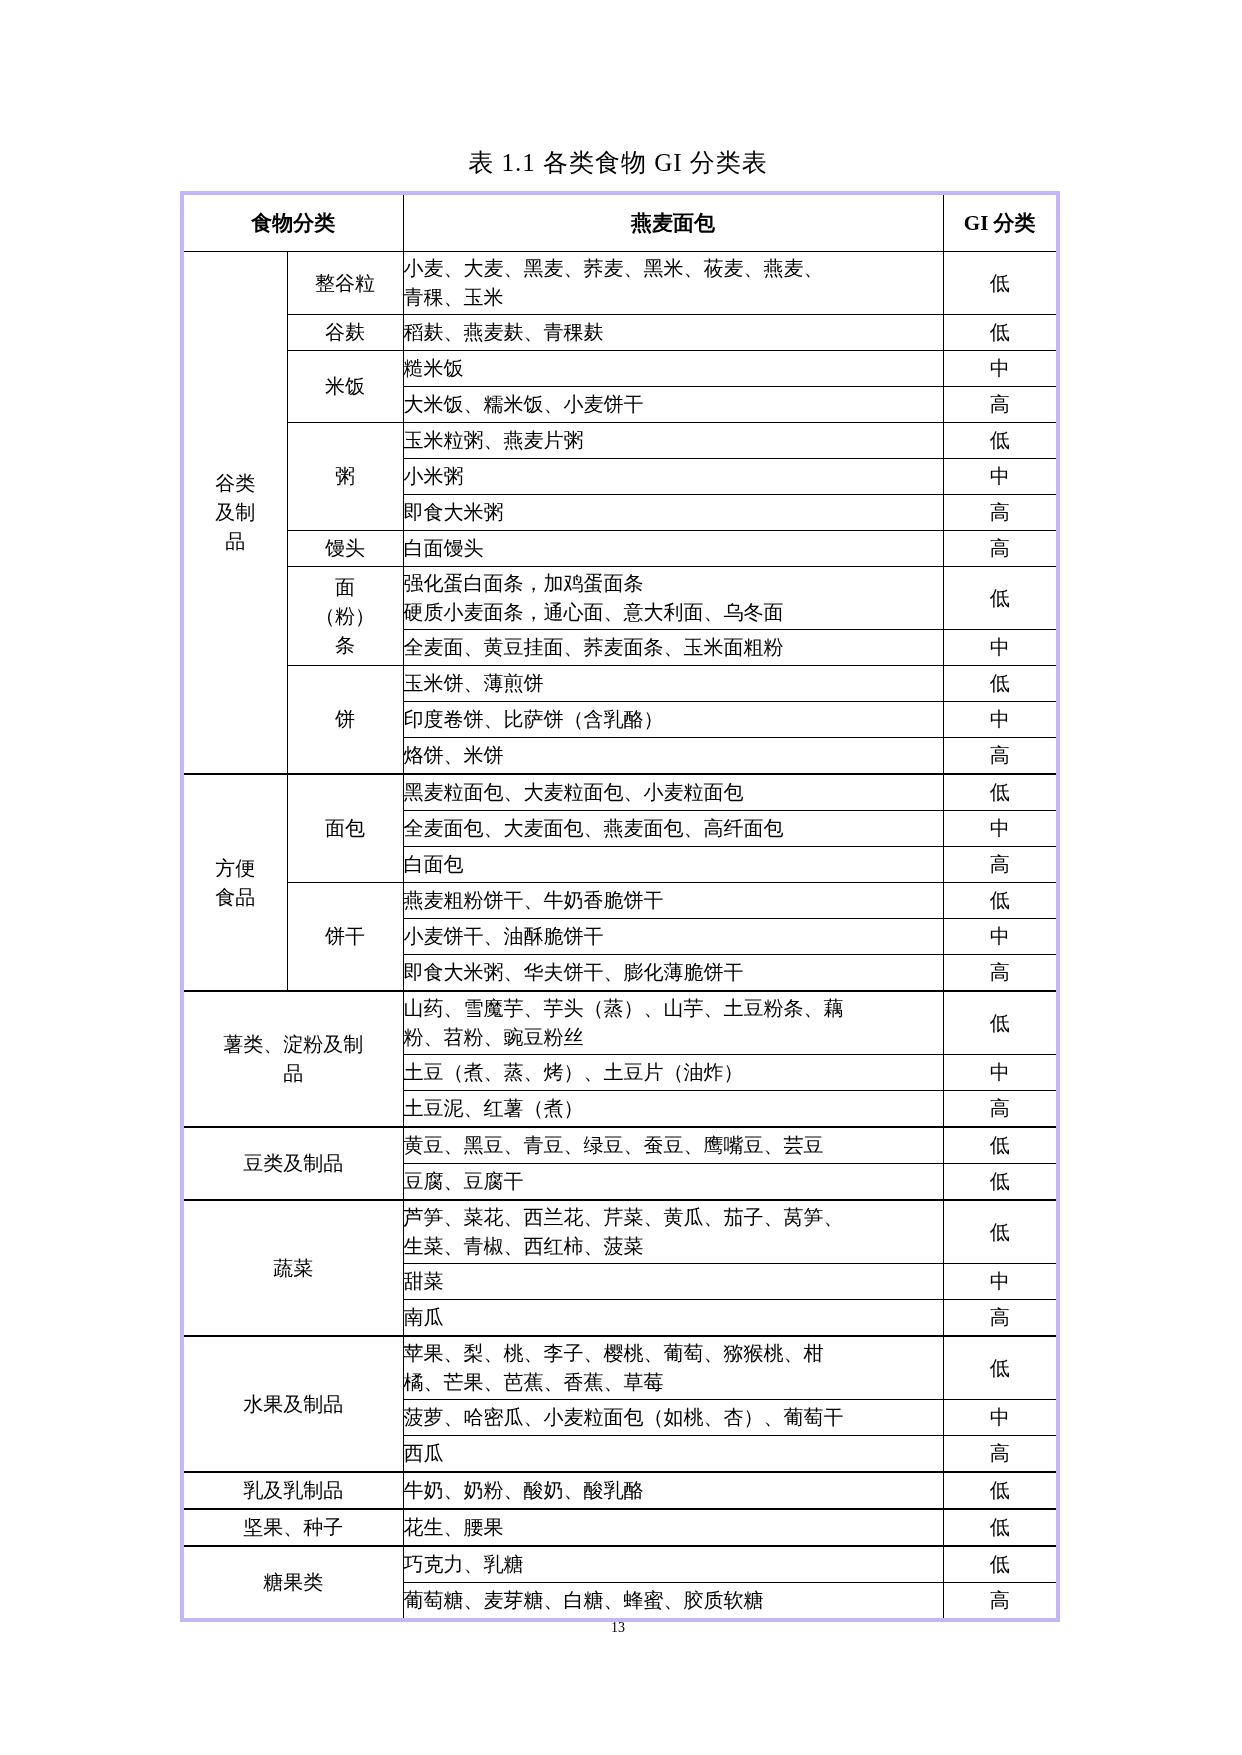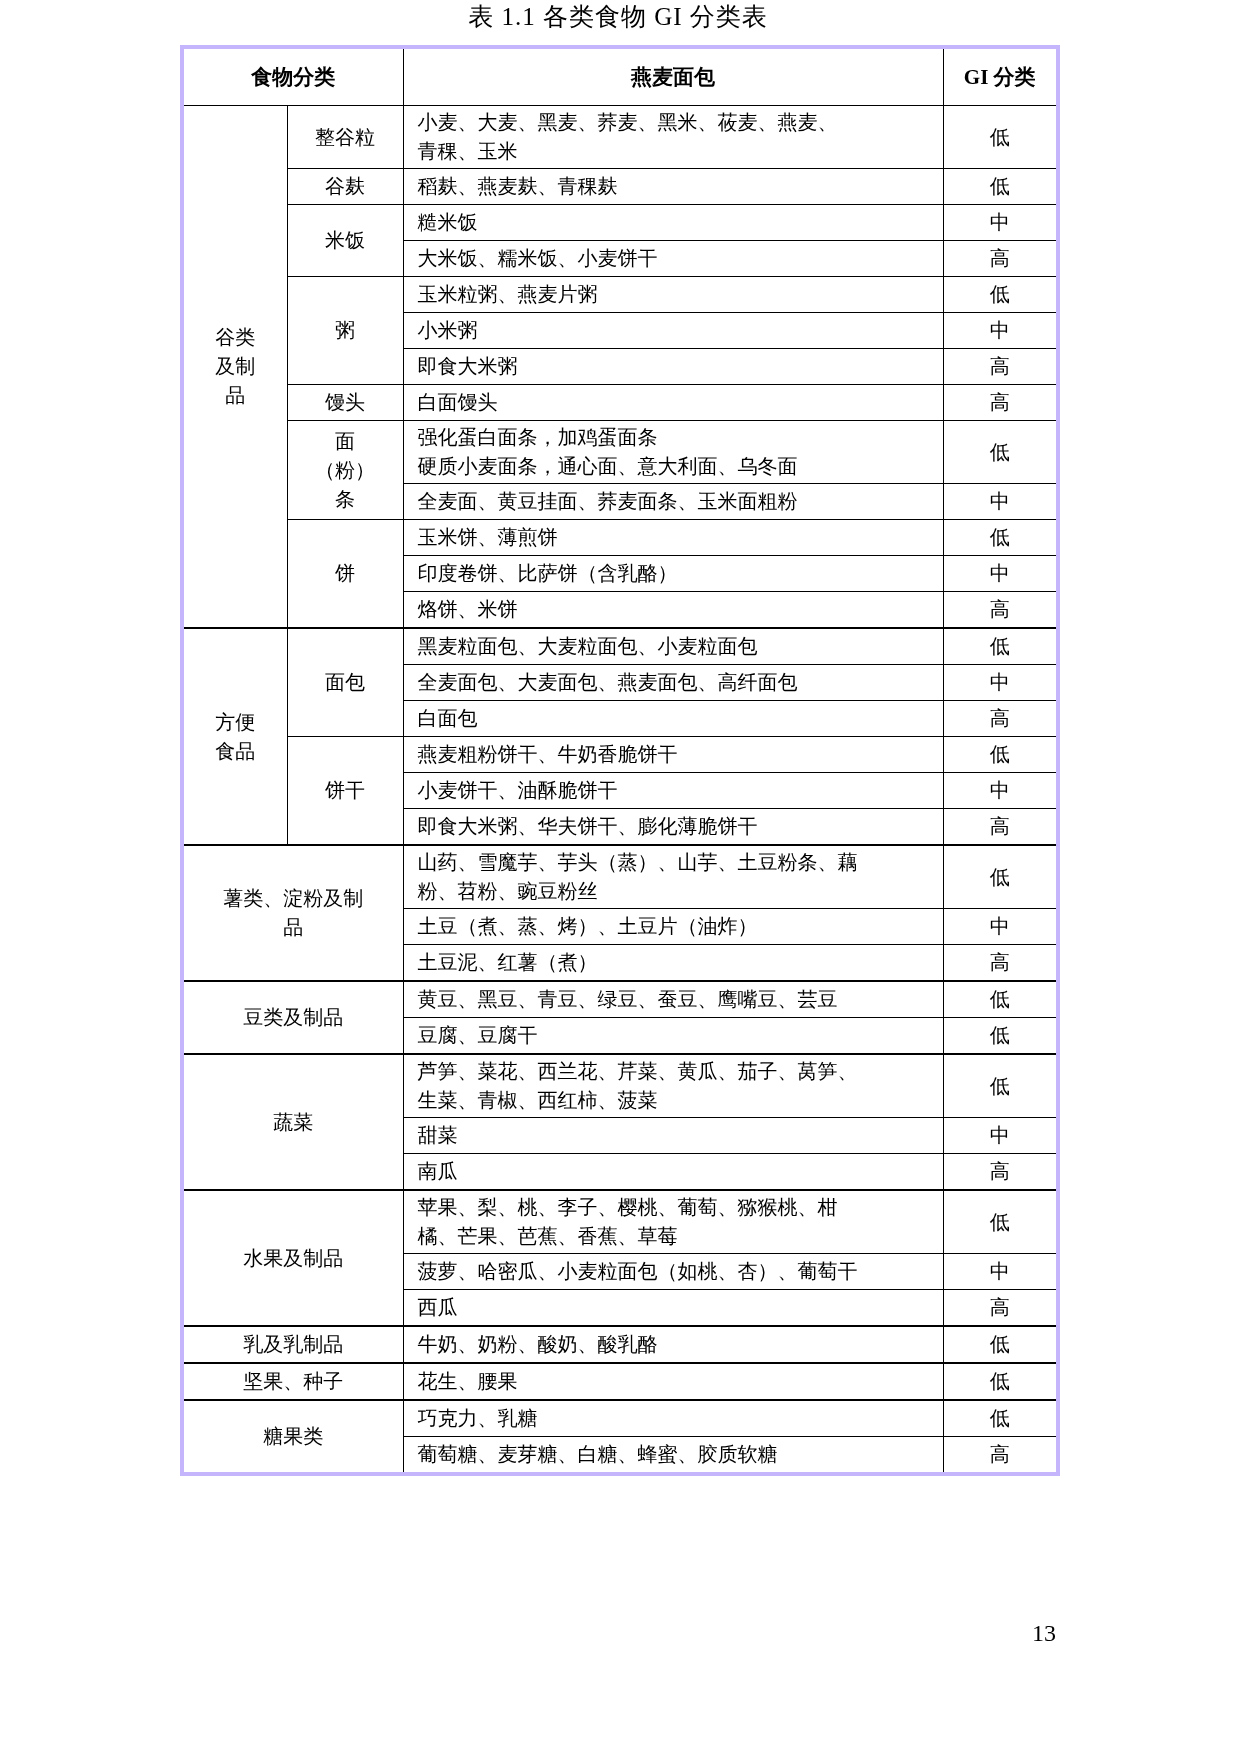--- a/index.html
+++ b/index.html
@@ -14,20 +14,21 @@
     font-family: "Liberation Serif", "DejaVu Serif", serif;
     color: #000;
   }
   .content {
     position: absolute;
     left: 180px;
     top: 0;
     width: 876px;
   }
   .doc-title {
+    margin-top: 146px;
     margin-bottom: 12px;
     text-align: center;
     font-size: 25px;
     letter-spacing: 1px;
     white-space: pre-line;
   }
   table.gi-table {
     border-collapse: collapse;
     table-layout: fixed;
     width: 876px;
@@ -49,31 +50,30 @@
   }
   th {
     font-weight: bold;
     font-size: 21px;
     height: 56px;
     padding: 0;
   }
   tr.single td { height: 31px; }
   td.food {
     text-align: left;
-    padding-left: 14px;
     padding-right: 6px;
   }
   tr.gsep td { border-top: 2px solid #000; }
   .page-num {
     position: absolute;
     left: 0;
     top: 1620px;
     width: 876px;
-    text-align: right;
-    font-size: 24px;
+    text-align: center;
+    font-size: 14px;
   }
 </style>
 </head>
 <body>
 
 <div class="content">
 
   <div class="doc-title">表 1.1 各类食物 GI 分类表</div>
 
   <table class="gi-table">

